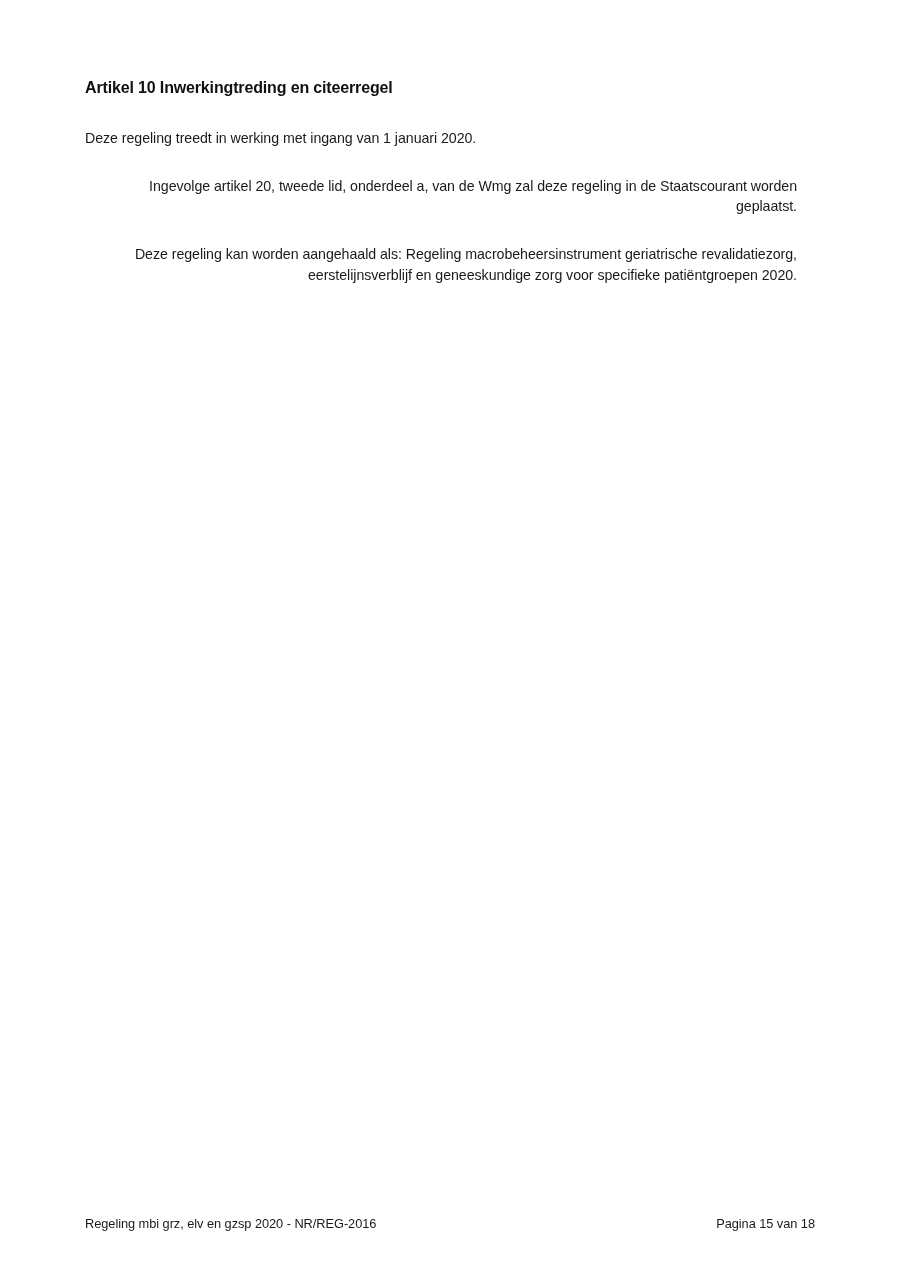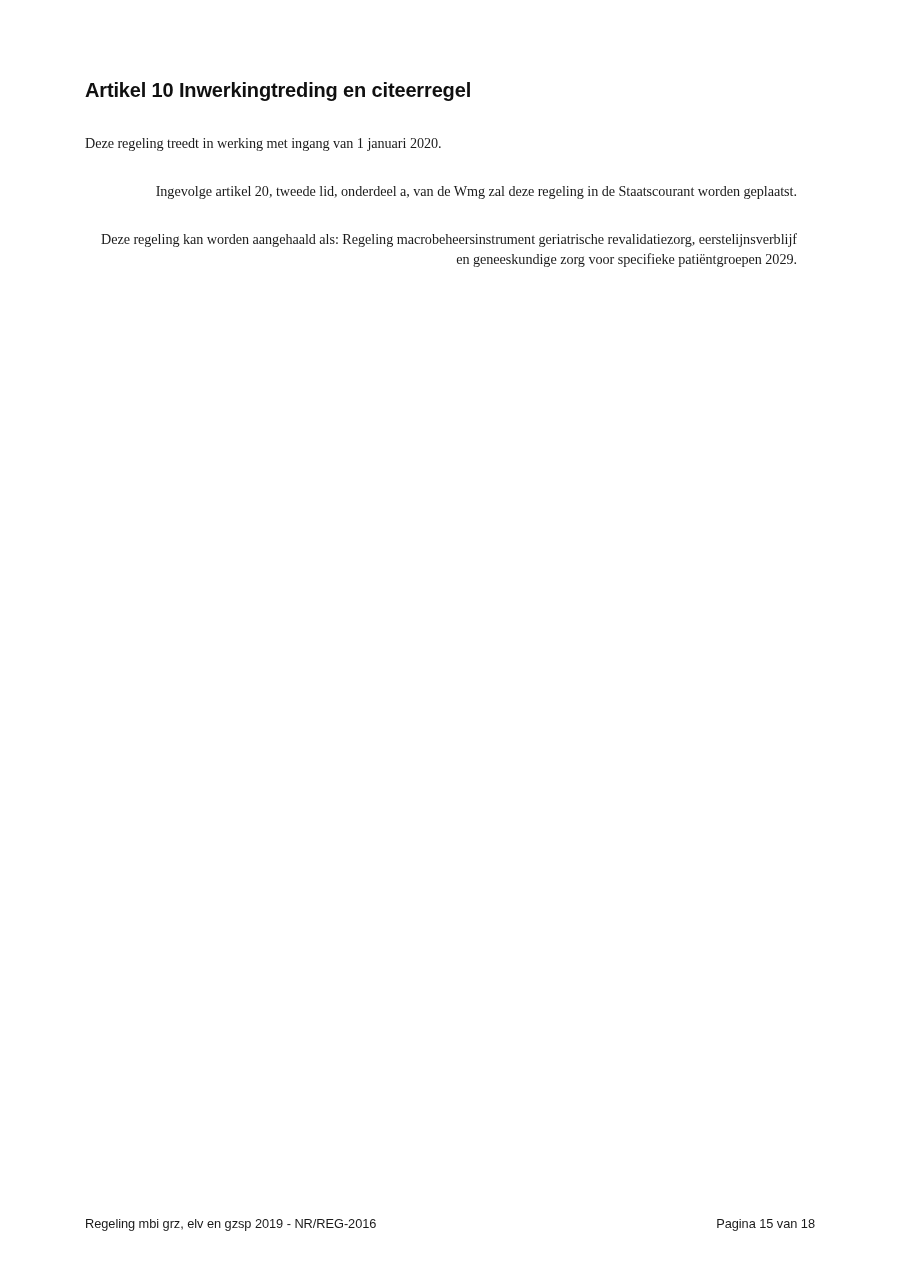--- a/index.html
+++ b/index.html
@@ -19,34 +19,33 @@
     box-sizing: border-box;
     overflow: hidden;
   }
   .content {
     position: absolute;
     left: 85px;
     top: 78px;
     width: 730px;
   }
   .doc-title {
-    font-size: 20px;
+    font-size: 16px;
     font-weight: bold;
     letter-spacing: -0.15px;
     color: #101010;
     margin: 0 0 30px 0;
     line-height: 1.25;
   }
   .para {
     font-size: 14.2px;
     line-height: 1.42;
     color: #1a1a1a;
     margin: 0 0 28px 0;
     letter-spacing: -0.05px;
-    font-family: Liberation Serif, serif;
   }
   .para.wide {
     width: 712px;
     text-align: right;
   }
   .footer {
     position: absolute;
     left: 85px;
     right: 85px;
     bottom: 42px;
@@ -71,22 +70,22 @@
 <div class="page">
 
   <div class="content">
 
     <h1 class="doc-title">Artikel 10 Inwerkingtreding en citeerregel</h1>
 
     <p class="para">Deze regeling treedt in werking met ingang van 1 januari 2020.</p>
 
     <p class="para wide">Ingevolge artikel 20, tweede lid, onderdeel a, van de Wmg zal deze regeling in de Staatscourant worden geplaatst.</p>
 
-    <p class="para wide">Deze regeling kan worden aangehaald als: Regeling macrobeheersinstrument geriatrische revalidatiezorg, eerstelijnsverblijf en geneeskundige zorg voor specifieke patiëntgroepen 2029.</p>
+    <p class="para wide">Deze regeling kan worden aangehaald als: Regeling macrobeheersinstrument geriatrische revalidatiezorg, eerstelijnsverblijf en geneeskundige zorg voor specifieke patiëntgroepen 2020.</p>
 
   </div>
 
   <div class="footer">
-    <span class="footer-left">Regeling mbi grz, elv en gzsp 2019 - NR/REG-2016</span>
+    <span class="footer-left">Regeling mbi grz, elv en gzsp 2020 - NR/REG-2016</span>
     <span class="footer-right">Pagina 15 van 18</span>
   </div>
 
 </div>
 
 </body></html>

